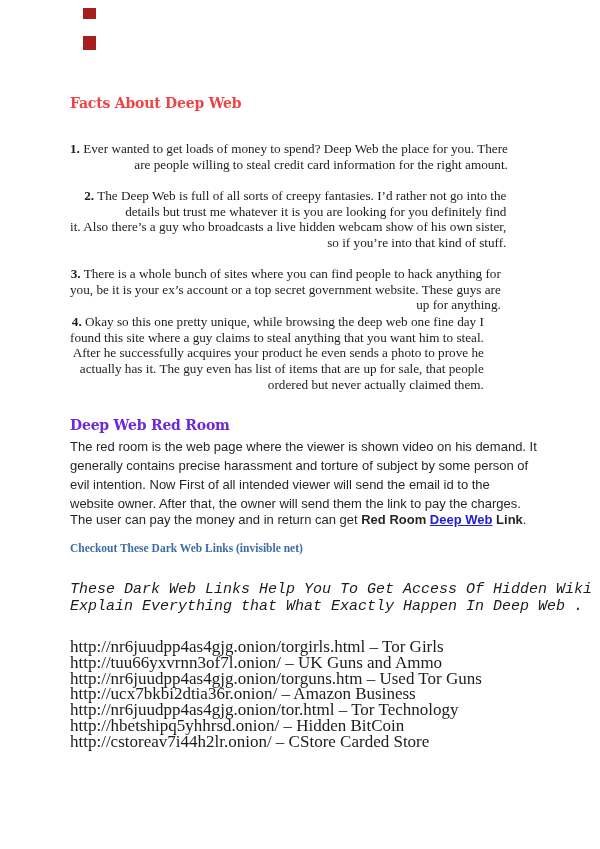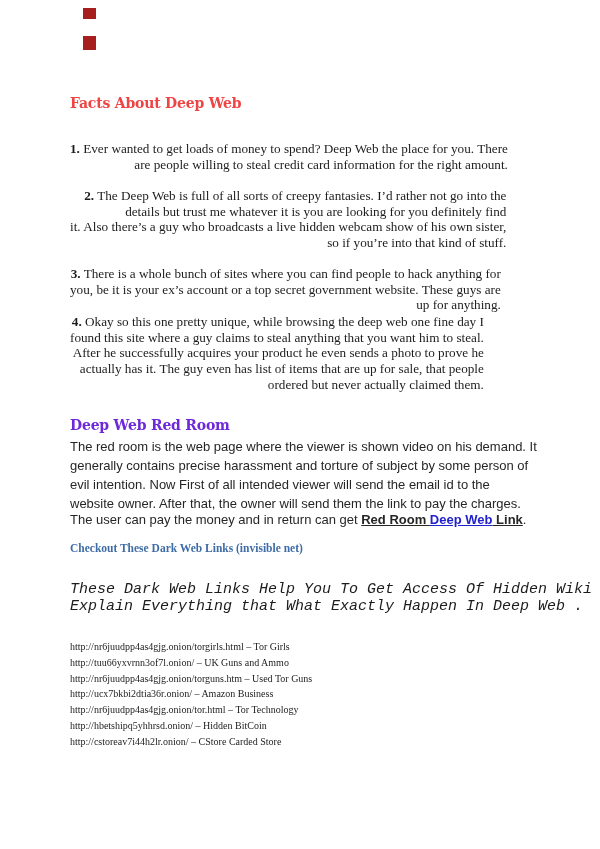--- a/index.html
+++ b/index.html
@@ -56,21 +56,21 @@
     line-height: 19px;
     color: #262626;
   }
   .rr-last {
     left: 70px; top: 511px;
     font-family: "Liberation Sans", sans-serif;
     font-size: 13px;
     line-height: 18.6px;
     color: #262626;
   }
-  .bold { font-weight: bold; text-decoration: underline; }
+  .bold { font-weight: bold; }
   .rr-link {
     font-weight: bold;
     text-decoration: underline;
     cursor: pointer;
   }
 
   .checkout-heading {
     left: 70px; top: 542px;
     font-family: "Liberation Serif", serif;
     font-weight: bold;
@@ -83,21 +83,21 @@
     font-family: Liberation Mono, monospace;
     font-style: italic;
     font-size: 15px;
     line-height: 17px;
     color: #1c1c1c;
   }
 
   .links-list {
     left: 70px; top: 639px;
     font-family: "Liberation Serif", serif;
-    font-size: 10px;
+    font-size: 17px;
     line-height: 15.8px;
     color: #1c1c1c;
   }
 </style>
 </head>
 <body>
 
 <div id="mark1" class="red-mark" style="background: rgb(166, 30, 30);"></div>
 <div id="mark2" class="red-mark" style="background: rgb(166, 30, 30);"></div>
 

